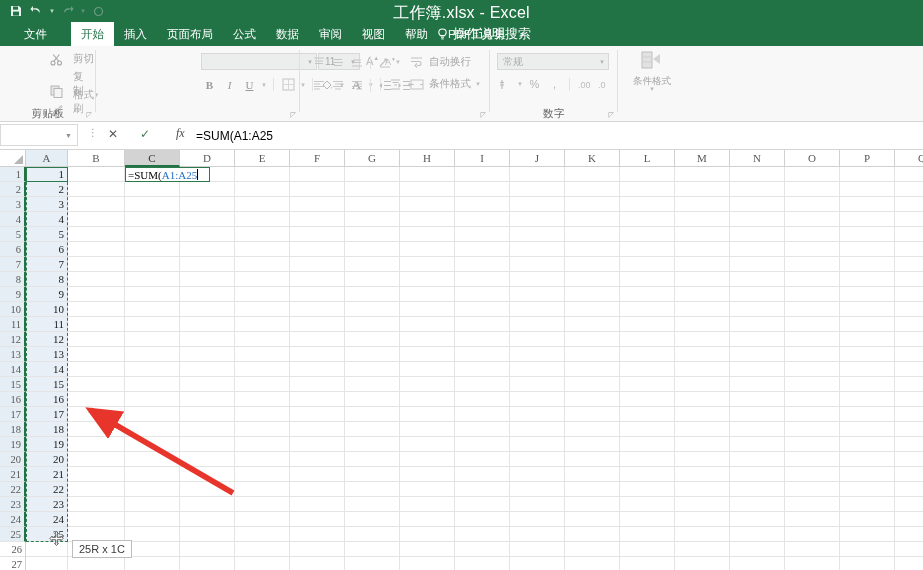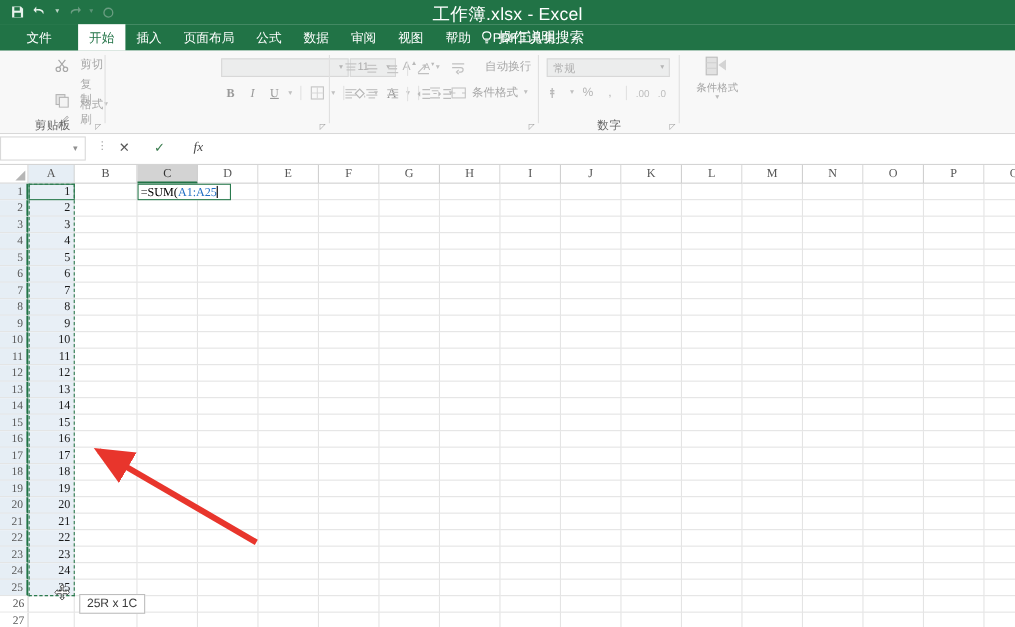--- a/index.html
+++ b/index.html
@@ -396,21 +396,21 @@
               </svg>
             </div>
           <div class="albtn">
               <svg width="14" height="13" viewBox="0 0 14 13">
                 <path d="M6 2.5h7M6 6.5h7M6 10.5h7" stroke="#bcbcbc" stroke-width="1.1"></path>
                 <path d="M1.5 4L4 6.5 1.5 9z" fill="#bcbcbc"></path>
               </svg>
             </div>
         </div>
 
-        <div class="al-row" style="left:108px; top:7px; gap:16px;">
+        <div class="al-row" style="left:108px; top:7px; gap:4px;align-items:flex-end;">
           <span class="albtn">
               <svg width="14" height="13" viewBox="0 0 14 13">
                 <path d="M1 3h11M1 6.5h8a2 2 0 010 4H7M7 8.5l-2 2 2 2" stroke="#c0c0c0" stroke-width="1.1" fill="none"></path>
               </svg>
             </span>
           <span class="al-txt">自动换行</span>
         </div>
         <div class="al-row" style="left:108px; top:30px; gap:4px;">
           <span class="albtn">
               <svg width="14" height="13" viewBox="0 0 14 13">
@@ -476,20 +476,21 @@
   </div>
 
   <div class="fbar">
     <div class="namebox">
       <span class="nb-caret">▼</span>
     </div>
     <div class="fbar-dots">⋮</div>
     <div class="fb-icon" style="left:108px; color:#595959;">✕</div>
     <div class="fb-icon" style="left:140px; color:#3b7d4f;">✓</div>
     <div class="fx">fx</div>
+    <div class="fb-input">=SUM(A1:A25</div>
   </div>
 
   <div class="gridwrap">
     <div class="corner"></div>
     <div class="colheads">
         <div class="colhead hl" style="width: 42px;">A</div>
         <div class="colhead" style="width: 57px;">B</div>
         <div class="colhead sel" style="width: 55px;">C</div>
         <div class="colhead" style="width: 55px;">D</div>
         <div class="colhead" style="width: 55px;">E</div>

